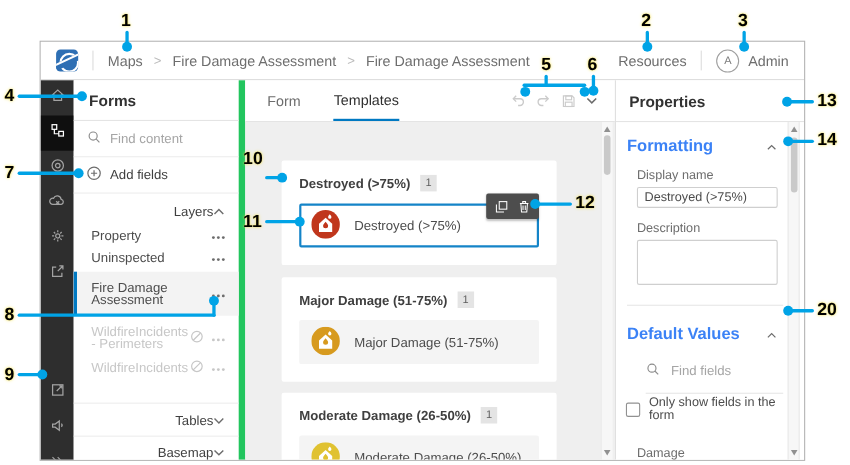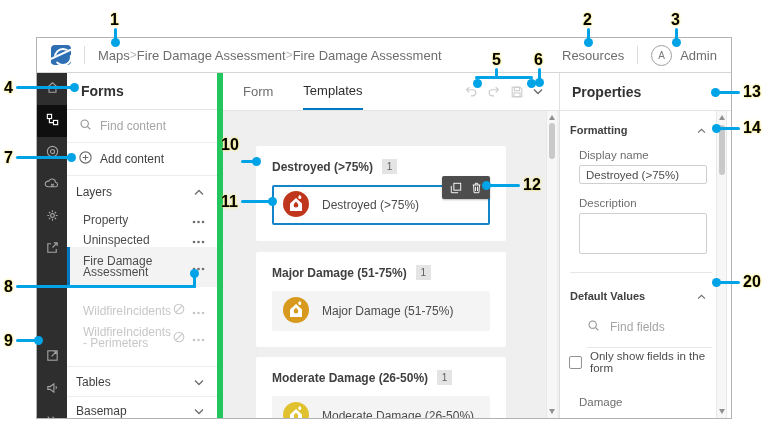--- a/index.html
+++ b/index.html
@@ -13,21 +13,21 @@
 
   
   .topbar { position:absolute; left:0; top:0; right:0; height:35px; background:#fff;
             border-bottom:1px solid #d6d6d6; display:flex; align-items:center; padding:0 14px; }
   .logo { width:20px; height:20px; border-radius:4px; background:#2e6fb4; position:relative; overflow:hidden; flex:0 0 auto;}
   .logo:before { content:""; position:absolute; left:3px; top:3px; width:14px; height:14px;
                  border-radius:50%; border:2px solid #fff; }
   .logo:after { content:""; position:absolute; left:-2px; top:8px; width:26px; height:4px;
                 background:#2e6fb4; border-top:2px solid #fff; transform:rotate(-25deg); }
   .tb-div { width:1px; height:18px; background:#dcdcdc; margin:0 13px; }
-  .crumbs { display:flex; align-items:center; font-size:13px; color:#6d6d6d; }
+  .crumbs { display:flex; align-items:center; gap:10px; font-size:13px; color:#6d6d6d; }
   .crumb-sep { color:#b9b9b9; font-size:12px; }
   .tb-right { margin-left:auto; display:flex; align-items:center; }
   .resources { font-size:13px; color:#6d6d6d; cursor:pointer; }
   .avatar { width:21px; height:21px; border-radius:50%; border:1px solid #9f9f9f; color:#7a7a7a;
             font-size:10px; display:flex; align-items:center; justify-content:center; margin-right:8px;}
   .user { display:flex; align-items:center; font-size:13px; color:#6d6d6d; cursor:pointer; }
 
   
   .sidebar { position:absolute; left:0; top:35px; bottom:0; width:30px; background:#2e2e2e; }
   .sb-btn { position:absolute; left:0; width:30px; height:32px; display:flex; align-items:center;
@@ -41,22 +41,22 @@
             border-right:6px solid #22c55e; font-size:12px; color:#4c4c4c; }
   .fp-head { height:37px; border-bottom:1px solid #e4e4e4; display:flex; align-items:center;
              padding-left:14px; font-size:14px; font-weight:bold; color:#323232; }
   .fp-search { height:33px; border-bottom:1px solid #ededed; display:flex; align-items:center; padding-left:12px; gap:8px;}
   .fp-search input { border:none; outline:none; width:100px; font-size:12px; color:#4c4c4c;
                      font-family:"Liberation Sans",sans-serif;}
   .fp-search input::placeholder { color:#a5a5a5; }
   .fp-add { height:33px; border-bottom:1px solid #ededed; display:flex; align-items:center;
             padding-left:11px; gap:7px; cursor:pointer; color:#3f3f3f;}
   .fp-sec { height:31px; display:flex; align-items:center; padding:0 13px 0 9px; color:#3f3f3f; cursor:pointer;}
-  .fp-sec .lbl { flex:1; }
-  .l-item { display:flex; align-items:flex-end; padding:0 12px 0 16px; height:20px; cursor:pointer; }
+  .fp-sec .lbl { flex:1;text-align:right; }
+  .l-item { display:flex; align-items:flex-start; padding:0 12px 0 16px; height:20px; cursor:pointer; }
   .l-item .nm { flex:1; }
   .l-item.two { height:40px; align-items:center; }
   .l-item.sel { background:#f3f3f3; border-left:3px solid #0079c2; padding-left:13px; }
   .l-item.dis { color:#c7c7c7; }
   .l-item.dis2 { height:31px; color:#c7c7c7; }
   .dots { color:#6d6d6d; letter-spacing:1px; }
   .dis .dots, .dis2 .dots { color:#c7c7c7; }
   .nm2 { line-height:11px; }
   .tables-row { margin-top:8px; border-top:1px solid #ededed; height:30px; }
   .base-row { border-top:1px solid #ededed; border-bottom:1px solid #ededed; height:30px; }
@@ -91,22 +91,22 @@
   .arr-up { position:absolute; left:2px; top:4px; width:0; height:0;
             border-left:3.5px solid transparent; border-right:3.5px solid transparent; border-bottom:5px solid #909090; }
   .arr-dn { position:absolute; left:2px; bottom:4px; width:0; height:0;
             border-left:3.5px solid transparent; border-right:3.5px solid transparent; border-top:5px solid #909090; }
 
   
   .ppanel { position:absolute; left:522px; top:35px; bottom:0; right:0; background:#fff; border-left:1px solid #e0e0e0; }
   .pp-head { height:38px; border-bottom:1px solid #e4e4e4; display:flex; align-items:center; padding-left:12px;
              font-size:14px; font-weight:bold; color:#323232; }
   .pp-content { position:absolute; left:0; top:38px; bottom:0; width:156px; font-size:12px; }
-  .sec-head { margin:13px 10px 0; display:flex; align-items:center; font-size:11px; font-weight:bold;
-              color:#404040; cursor:pointer; }
+  .sec-head { margin:13px 10px 0; display:flex; align-items:center; font-size:15px; font-weight:bold;
+              color:#3b82f6; cursor:pointer; }
   .sec-head .lbl { flex:1; }
   .fld-lbl { margin:13px 0 4px 19px; font-size:11.5px; color:#6d6d6d; }
   .txt-in { display:block; margin-left:19px; width:128px; height:19px; border:1px solid #cfcfcf; border-radius:2px;
             font-size:11.5px; color:#4c4c4c; padding:0 6px; font-family:"Liberation Sans",sans-serif; outline:none;}
   .txt-area { display:block; margin-left:19px; width:128px; height:41px; border:1px solid #cfcfcf; border-radius:2px;
               resize:none; outline:none; }
   .pp-div { margin:18px 0 0 10px; width:142px; border-top:1px solid #e6e6e6; }
   .find-row { margin:17px 0 0 27px; display:flex; align-items:center; gap:10px; color:#a5a5a5;
               padding-bottom:12px; border-bottom:1px solid #e6e6e6; width:125px; }
   .find-row input { border:none; outline:none; width:80px; font-size:12px; font-family:"Liberation Sans",sans-serif;}
@@ -210,21 +210,21 @@
               <path d="M10.5 10.5 14 14"></path>
             </svg></span>
         <input type="text" placeholder="Find content" style="">
       </div>
 
       <div class="fp-add">
         <span><svg width="15" height="15" viewBox="0 0 16 16" style="stroke:#6d6d6d;fill:none;stroke-width:1.2;">
               <circle cx="8" cy="8" r="6"></circle>
               <path d="M8 5v6M5 8h6"></path>
             </svg></span>
-        <span>Add content</span>
+        <span>Add fields</span>
       </div>
 
       <div class="fp-sec">
         <span class="lbl">Layers</span>
         <span><svg width="10" height="7" viewBox="0 0 10 7" style="stroke:#6d6d6d;fill:none;stroke-width:1.3;">
               <path d="M1 5.5 5 1.5 9 5.5"></path>
             </svg></span>
       </div>
 
       <div class="l-item">
@@ -247,35 +247,35 @@
 
       <div class="l-item two sel">
         <span class="nm nm2" style="width:86px;">Fire Damage Assessment</span>
         <span class="dots"><svg width="13" height="4" viewBox="0 0 13 4" style="fill:#6d6d6d;">
               <circle cx="2" cy="2" r="1.3"></circle>
               <circle cx="6.5" cy="2" r="1.3"></circle>
               <circle cx="11" cy="2" r="1.3"></circle>
             </svg></span>
       </div>
 
-      <div class="l-item dis2">
-        <span class="nm">WildfireIncidents</span>
+      <div class="l-item two dis">
+        <span class="nm nm2" style="width:80px;">WildfireIncidents - Perimeters</span>
         <span style="margin-right:7px;"><svg width="12" height="12" viewBox="0 0 12 12" style="stroke:#c7c7c7;fill:none;stroke-width:1.1;">
               <circle cx="6" cy="6" r="4.8"></circle>
               <path d="M2.7 9.3 9.3 2.7"></path>
             </svg></span>
         <span class="dots"><svg width="13" height="4" viewBox="0 0 13 4" style="fill:#c7c7c7;">
               <circle cx="2" cy="2" r="1.3"></circle>
               <circle cx="6.5" cy="2" r="1.3"></circle>
               <circle cx="11" cy="2" r="1.3"></circle>
             </svg></span>
       </div>
 
-      <div class="l-item two dis">
-        <span class="nm nm2" style="width:80px;">WildfireIncidents - Perimeters</span>
+      <div class="l-item dis2">
+        <span class="nm">WildfireIncidents</span>
         <span style="margin-right:7px;"><svg width="12" height="12" viewBox="0 0 12 12" style="stroke:#c7c7c7;fill:none;stroke-width:1.1;">
               <circle cx="6" cy="6" r="4.8"></circle>
               <path d="M2.7 9.3 9.3 2.7"></path>
             </svg></span>
         <span class="dots"><svg width="13" height="4" viewBox="0 0 13 4" style="fill:#c7c7c7;">
               <circle cx="2" cy="2" r="1.3"></circle>
               <circle cx="6.5" cy="2" r="1.3"></circle>
               <circle cx="11" cy="2" r="1.3"></circle>
             </svg></span>
       </div>

